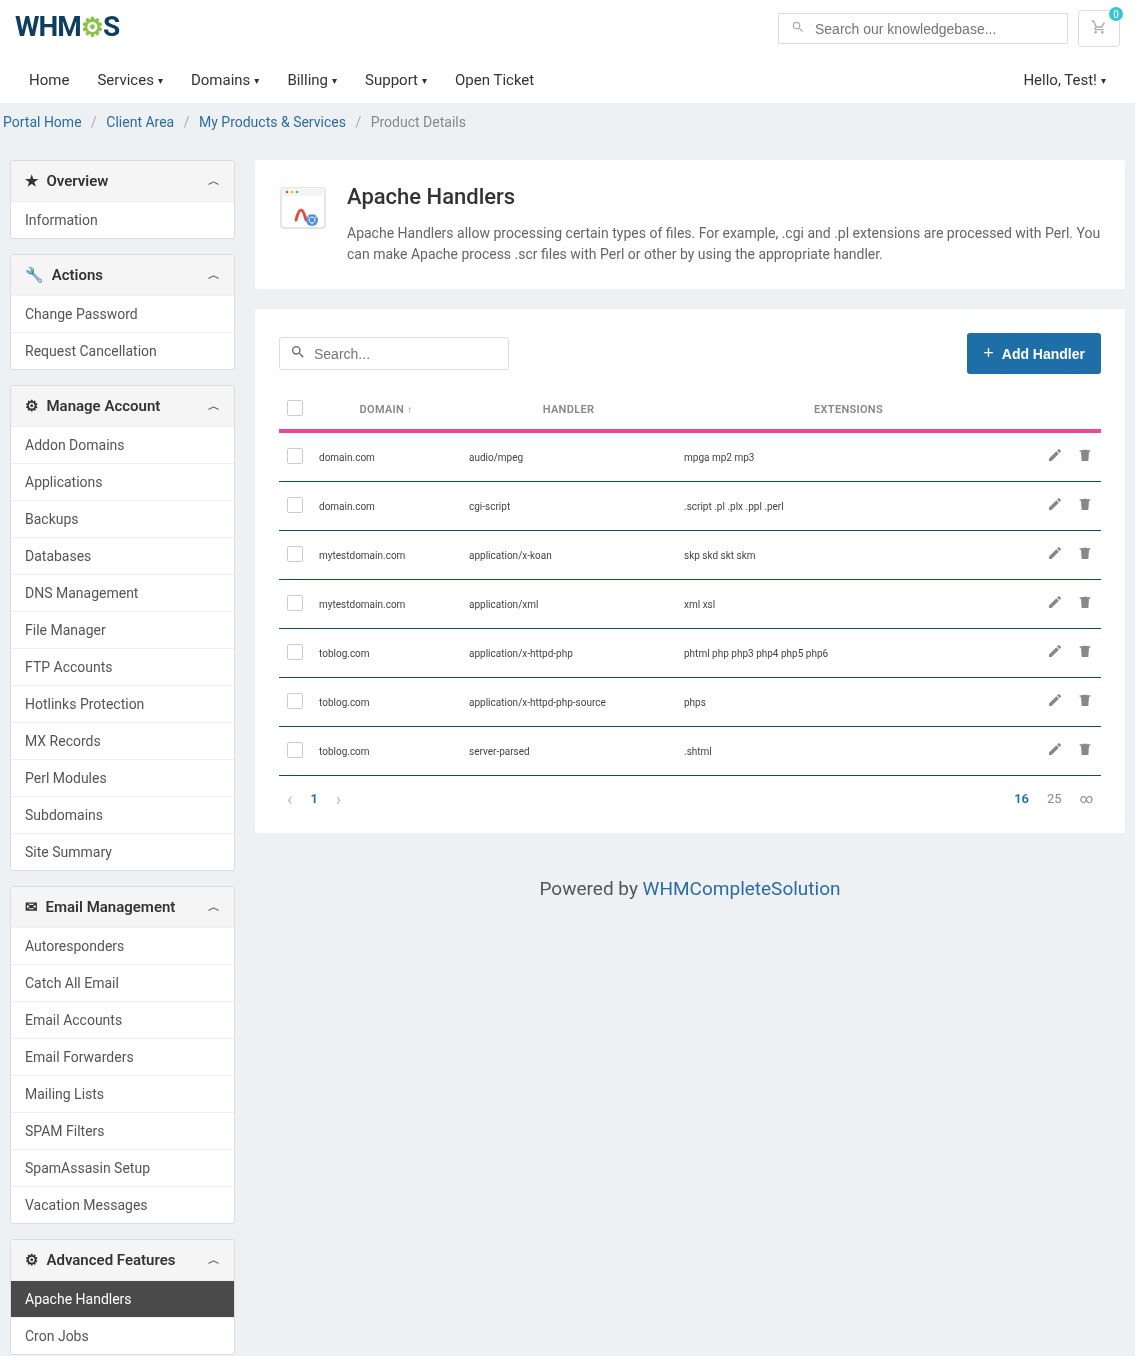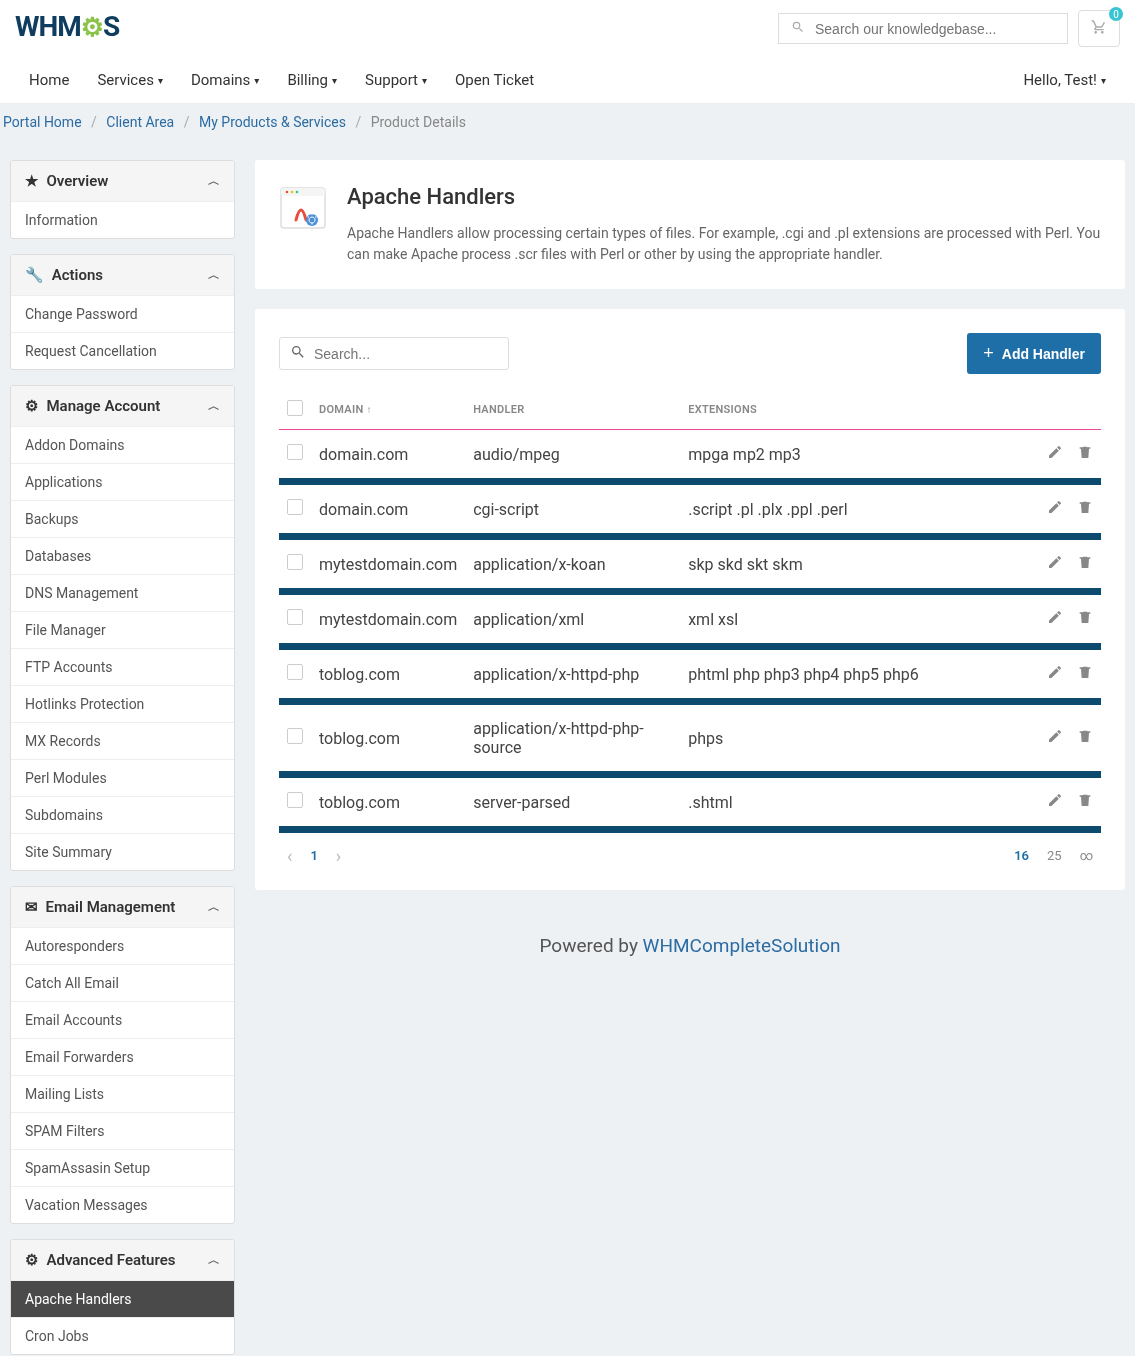--- a/index.html
+++ b/index.html
@@ -38,22 +38,22 @@
 .card-icon-box { width: 48px; height: 48px; flex-shrink: 0; position: relative; }
 .card-title { font-size: 22px; font-weight: 500; color: #333; margin-bottom: 14px; }
 .card-desc { font-size: 14px; color: #666; line-height: 1.5; }
 
 .toolbar { display: flex; justify-content: space-between; align-items: center; margin-bottom: 16px; }
 .table-search { display: flex; align-items: center; border: 1px solid #ddd; border-radius: 3px; padding: 6px 10px; width: 230px; }
 .table-search input { border: none; outline: none; font-size: 14px; flex: 1; margin-left: 8px; }
 .add-btn { background: #1e6ea7; color: #fff; border: none; border-radius: 3px; padding: 10px 16px; font-size: 14px; font-weight: 600; cursor: pointer; display: flex; align-items: center; gap: 8px; }
 
 .table { width: 100%; border-collapse: collapse; }
-.table th { text-align: left; font-size: 11px; font-weight: 600; color: #888; text-transform: uppercase; padding: 10px 8px; border-bottom: 1px solid #ec4899; letter-spacing: 0.3px; margin-left: 48px; }
-.table td { padding: 14px 8px; border-bottom: 7px solid #0c4a6e; font-size: 16px; color: #444; }
+.table th { text-align: center; font-size: 11px; font-weight: 600; color: #888; text-transform: uppercase; padding: 10px 8px; border-bottom: 4px solid #ec4899; letter-spacing: 0.3px; margin-left: 48px; }
+.table td { padding: 14px 8px; border-bottom: 1px solid #0c4a6e; font-size: 10px; color: #444; }
 .chk { width: 16px; height: 16px; border: 1px solid #ccc; border-radius: 2px; display: inline-block; cursor: pointer; }
 .row-actions { display: flex; gap: 14px; justify-content: flex-end; }
 .icon-btn { color: #888; cursor: pointer; font-size: 16px; }
 .sort-arrow { font-size: 10px; margin-left: 3px; }
 
 .pagination { display: flex; justify-content: space-between; align-items: center; padding: 12px 8px 0; }
 .pag-left, .pag-right { display: flex; gap: 18px; align-items: center; }
 .pag-item { color: #888; cursor: pointer; font-size: 13px; }
 .pag-item.active { color: #1e6ea7; font-weight: 600; }
 .pag-arrow { color: #bbb; font-size: 18px; cursor: pointer; }

